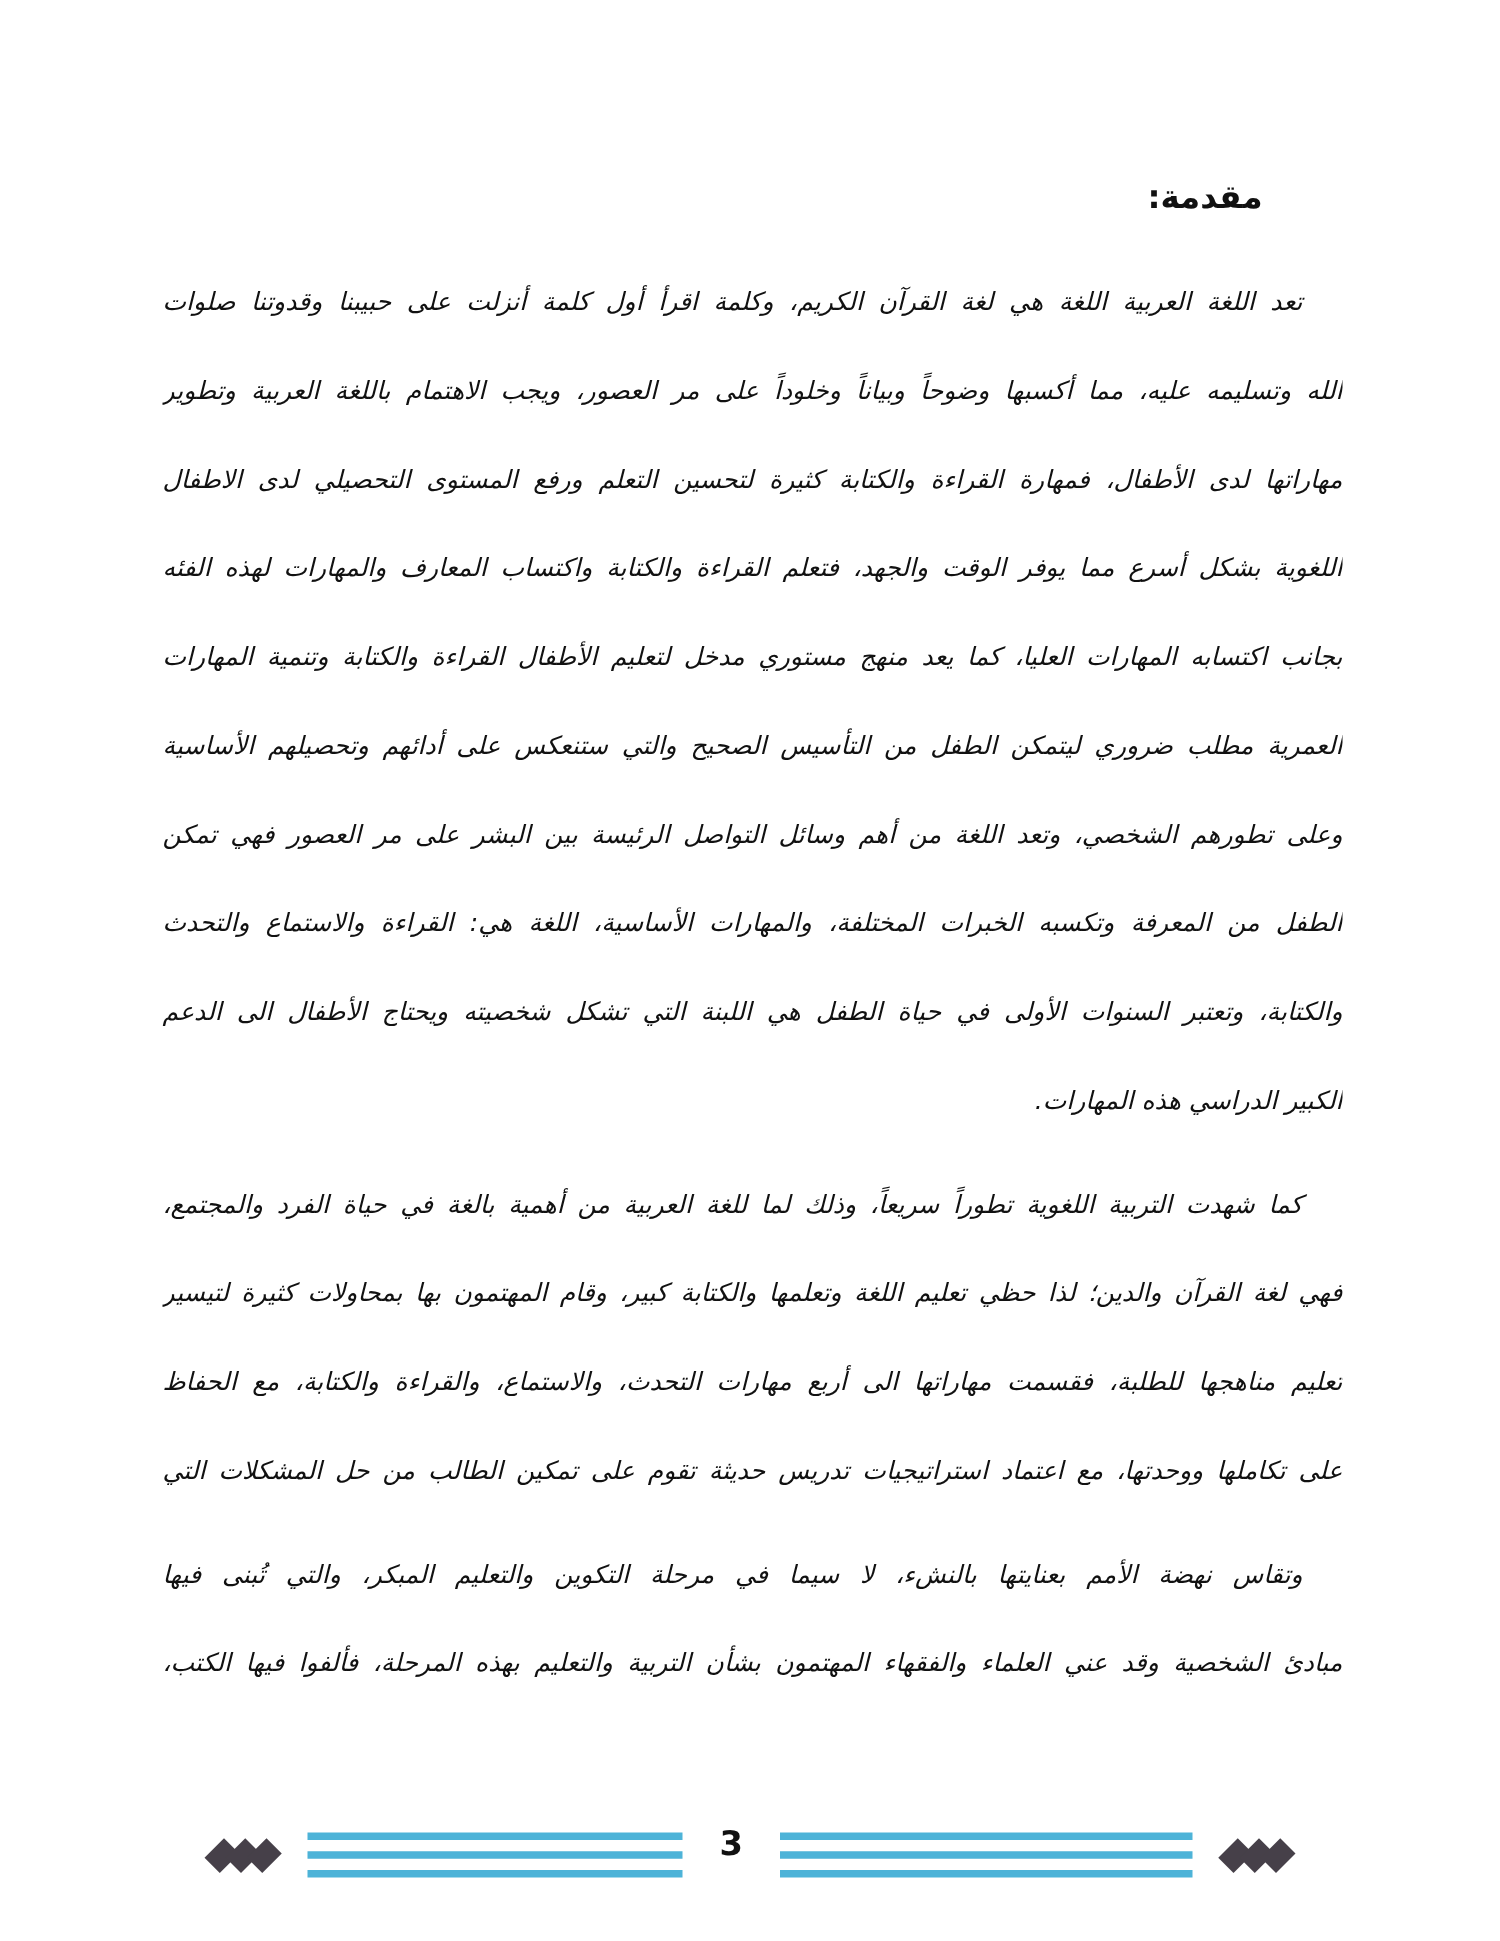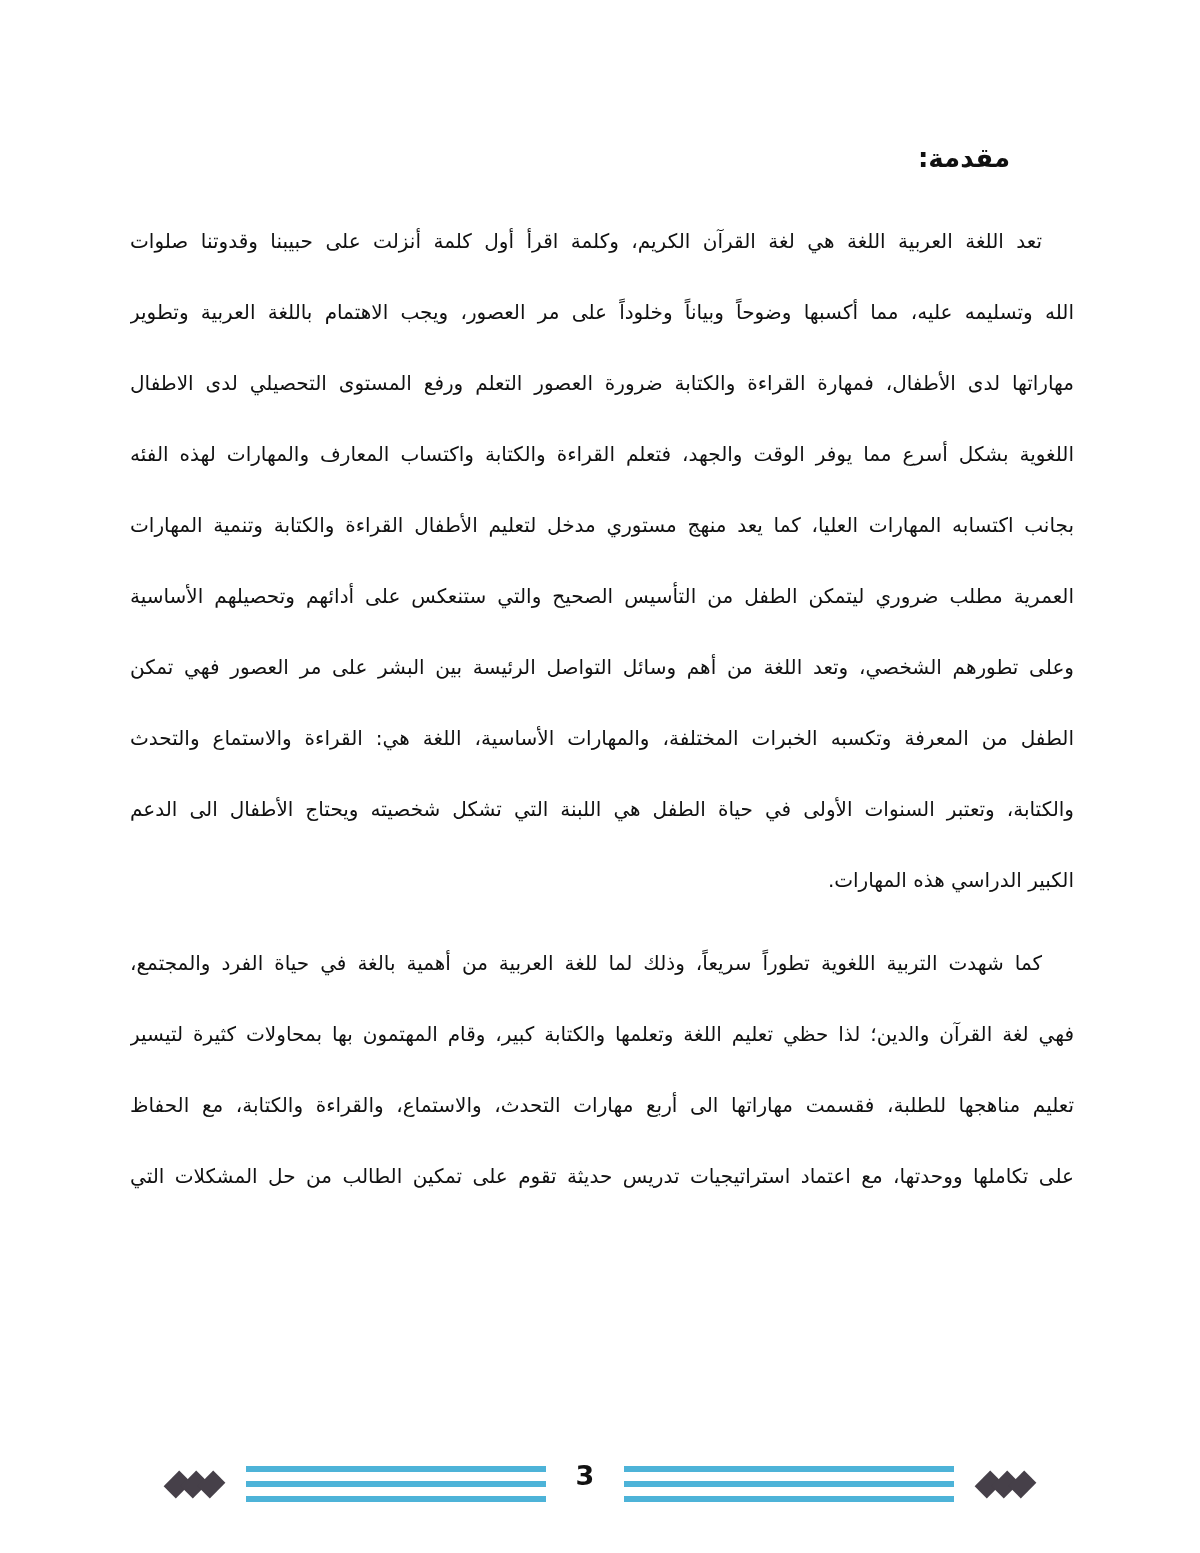--- a/index.html
+++ b/index.html
@@ -28,20 +28,21 @@
     font-size: 26px;
     font-weight: bold;
     line-height: 40px;
     height: 40px;
     margin: 0 0 28px 0;
     padding-right: 64px;
     text-align: right;
   }
   .paragraph {
     margin: 0 0 12px 0;
+    font-style: italic;
   }
   .line {
     height: 71px;
     line-height: 71px;
     font-size: 20px;
     white-space: normal;
     text-align: justify;
     text-align-last: justify;
     overflow: hidden;
   }
@@ -99,37 +100,41 @@
 
 <div class="page">
 
   <main class="content" dir="rtl" lang="ar">
 
     <h1 class="heading">مقدمة:</h1>
 
     <section class="paragraph">
       <div class="line first">تعد اللغة العربية اللغة هي لغة القرآن الكريم، وكلمة اقرأ أول كلمة أنزلت على حبيبنا وقدوتنا صلوات</div>
       <div class="line">الله وتسليمه عليه، مما أكسبها وضوحاً وبياناً وخلوداً على مر العصور، ويجب الاهتمام باللغة العربية وتطوير</div>
-      <div class="line">مهاراتها لدى الأطفال، فمهارة القراءة والكتابة ضرورة العصور التعلم ورفع المستوى التحصيلي لدى الاطفال</div>
+      <div class="line">مهاراتها لدى الأطفال، فمهارة القراءة والكتابة كثيرة لتحسين التعلم ورفع المستوى التحصيلي لدى الاطفال</div>
       <div class="line">اللغوية بشكل أسرع مما يوفر الوقت والجهد، فتعلم القراءة والكتابة واكتساب المعارف والمهارات لهذه الفئه</div>
       <div class="line">بجانب اكتسابه المهارات العليا، كما يعد منهج مستوري مدخل لتعليم الأطفال القراءة والكتابة وتنمية المهارات</div>
       <div class="line">العمرية مطلب ضروري ليتمكن الطفل من التأسيس الصحيح والتي ستنعكس على أدائهم وتحصيلهم الأساسية</div>
       <div class="line">وعلى تطورهم الشخصي، وتعد اللغة من أهم وسائل التواصل الرئيسة بين البشر على مر العصور فهي تمكن</div>
       <div class="line">الطفل من المعرفة وتكسبه الخبرات المختلفة، والمهارات الأساسية، اللغة هي: القراءة والاستماع والتحدث</div>
       <div class="line">والكتابة، وتعتبر السنوات الأولى في حياة الطفل هي اللبنة التي تشكل شخصيته ويحتاج الأطفال الى الدعم</div>
       <div class="line last">الكبير الدراسي هذه المهارات.</div>
     </section>
 
     <section class="paragraph">
       <div class="line first">كما شهدت التربية اللغوية تطوراً سريعاً، وذلك لما للغة العربية من أهمية بالغة في حياة الفرد والمجتمع،</div>
       <div class="line">فهي لغة القرآن والدين؛ لذا حظي تعليم اللغة وتعلمها والكتابة كبير، وقام المهتمون بها بمحاولات كثيرة لتيسير</div>
       <div class="line">تعليم مناهجها للطلبة، فقسمت مهاراتها الى أربع مهارات التحدث، والاستماع، والقراءة والكتابة، مع الحفاظ</div>
       <div class="line">على تكاملها ووحدتها، مع اعتماد استراتيجيات تدريس حديثة تقوم على تمكين الطالب من حل المشكلات التي</div>
     </section>
 
+    <section class="paragraph">
+      <div class="line first">وتقاس نهضة الأمم بعنايتها بالنشء، لا سيما في مرحلة التكوين والتعليم المبكر، والتي تُبنى فيها</div>
+      <div class="line">مبادئ الشخصية وقد عني العلماء والفقهاء المهتمون بشأن التربية والتعليم بهذه المرحلة، فألفوا فيها الكتب،</div>
+    </section>
 
   </main>
 
   <footer class="footer">
     <div class="diamond-group">
       <span class="diamond"></span>
       <span class="diamond"></span>
       <span class="diamond"></span>
     </div>
     <div class="rule-group left">

